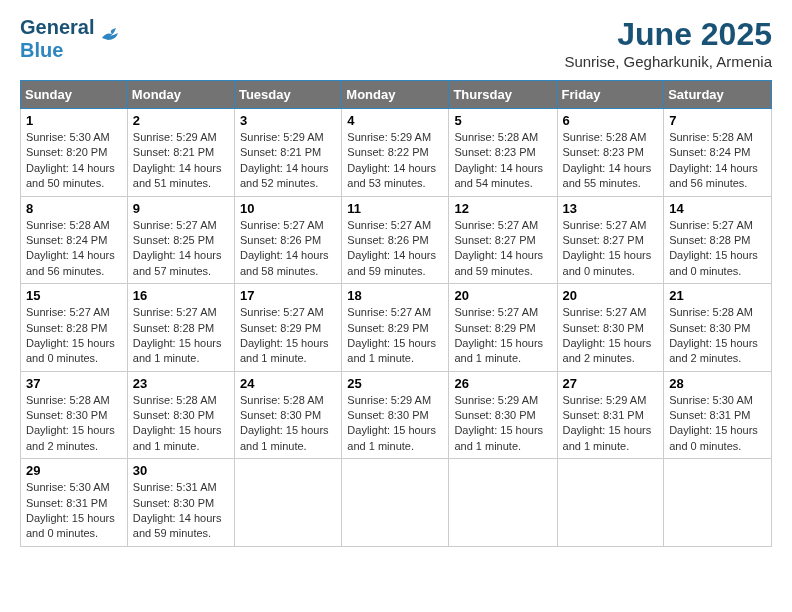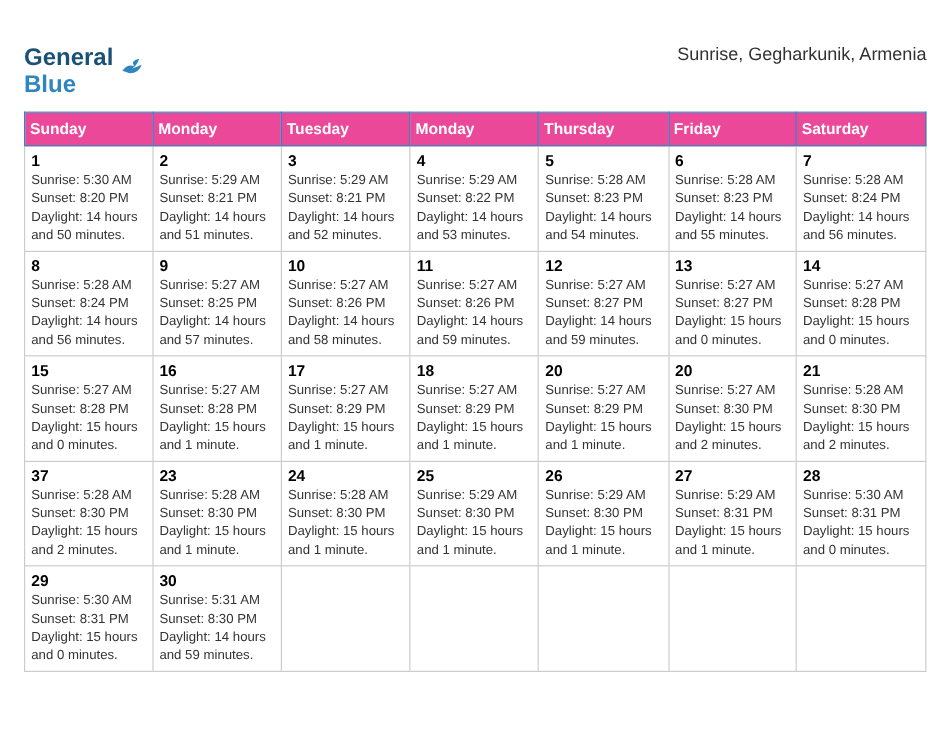--- a/index.html
+++ b/index.html
@@ -11,21 +11,20 @@
     }
     .page {
       width: 792px;
       padding: 16px 20px;
     }
     .header {
       display: flex;
       justify-content: space-between;
       align-items: flex-start;
       margin-bottom: 10px;
-      margin-top: 21px;
     }
     .logo {
       display: flex;
       flex-direction: column;
       align-items: flex-start;
     }
     .title-block {
       text-align: right;
     }
     .month-title {
@@ -36,21 +35,21 @@
     .subtitle {
       font-size: 15px;
       color: #333;
     }
     .calendar-table {
       width: 100%;
       border-collapse: collapse;
       font-size: 11px;
     }
     .calendar-table th {
-      background-color: #ec4899;
+      background-color: #737373;
       color: #fff;
       padding: 6px 4px;
       text-align: left;
       font-size: 13px;
       font-weight: bold;
       border: 1px solid #2e86c1;
     }
     .calendar-table td {
       border: 1px solid #ccc;
       padding: 4px 5px;
@@ -89,20 +88,21 @@
         <div style="display:flex;flex-direction:column;line-height:1.15;">
           <span style="font-size:20px;font-weight:bold;color:#1a5276;">General</span>
           <span style="font-size:20px;font-weight:bold;color:#2e86c1;">Blue</span>
         </div>
         <svg width="24" height="22" viewBox="0 0 24 22" style="margin-left:2px;margin-top:-8px;">
           <path d="M4 14 Q8 8 14 10 Q10 6 18 4 Q16 10 12 12 Q16 11 20 9 Q18 16 10 16 Z" fill="#2e86c1"></path>
         </svg>
       </div>
     </div>
     <div class="title-block">
+      <div class="month-title">June 2025</div>
       <div class="subtitle">Sunrise, Gegharkunik, Armenia</div>
     </div>
   </div>
 
   <table class="calendar-table">
     <thead>
       <tr>
       <th>Sunday</th>
           <th>Monday</th>
           <th>Tuesday</th>

